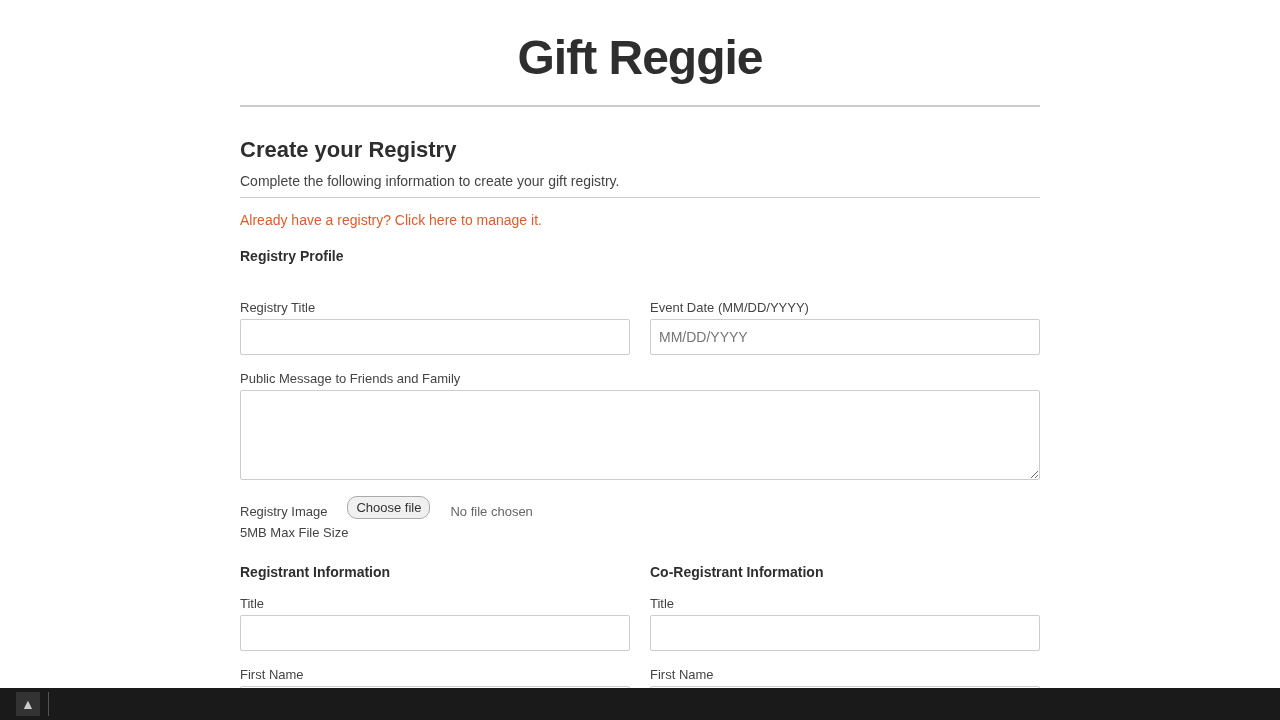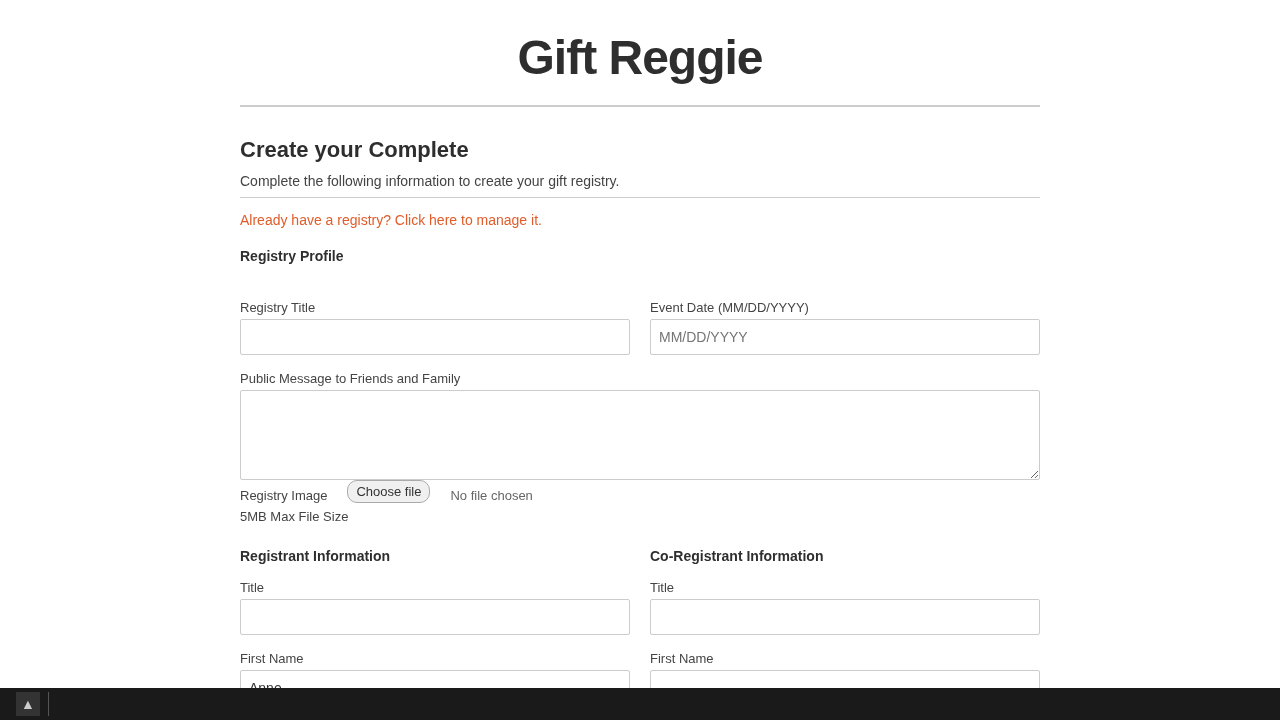--- a/index.html
+++ b/index.html
@@ -223,40 +223,40 @@
 
   <header class="site-header">
     <h1 class="site-title">Gift Reggie</h1>
   </header>
 
   <hr class="nav-divider">
   <hr class="nav-divider-bottom">
 
   <main class="main-content">
 
-    <h2 class="page-title">Create your Complete</h2>
+    <h2 class="page-title">Create your Registry</h2>
     <p class="page-subtitle">Complete the following information to create your gift registry.</p>
     <hr class="content-divider">
     <a class="registry-link" href="#">Already have a registry? Click here to manage it.</a>
 
     <div>
       <p class="section-heading">Registry Profile</p>
 
       <div class="form-row">
         <div class="form-group">
           <label class="form-label">Registry Title</label>
           <input type="text" class="form-input" value="" style="">
         </div>
         <div class="form-group">
           <label class="form-label">Event Date (MM/DD/YYYY)</label>
           <input type="text" class="form-input" placeholder="MM/DD/YYYY" style="">
         </div>
       </div>
 
-      <div class="form-group" style="">
+      <div class="form-group" style="margin-bottom:16px;">
         <label class="form-label">Public Message to Friends and Family</label>
         <textarea class="form-textarea" style=""></textarea>
       </div>
 
       <div class="file-upload-row">
         <span class="file-label-text">Registry Image</span>
         <button class="file-choose-btn">Choose file</button>
         <span class="file-no-chosen">No file chosen</span>
       </div>
 

